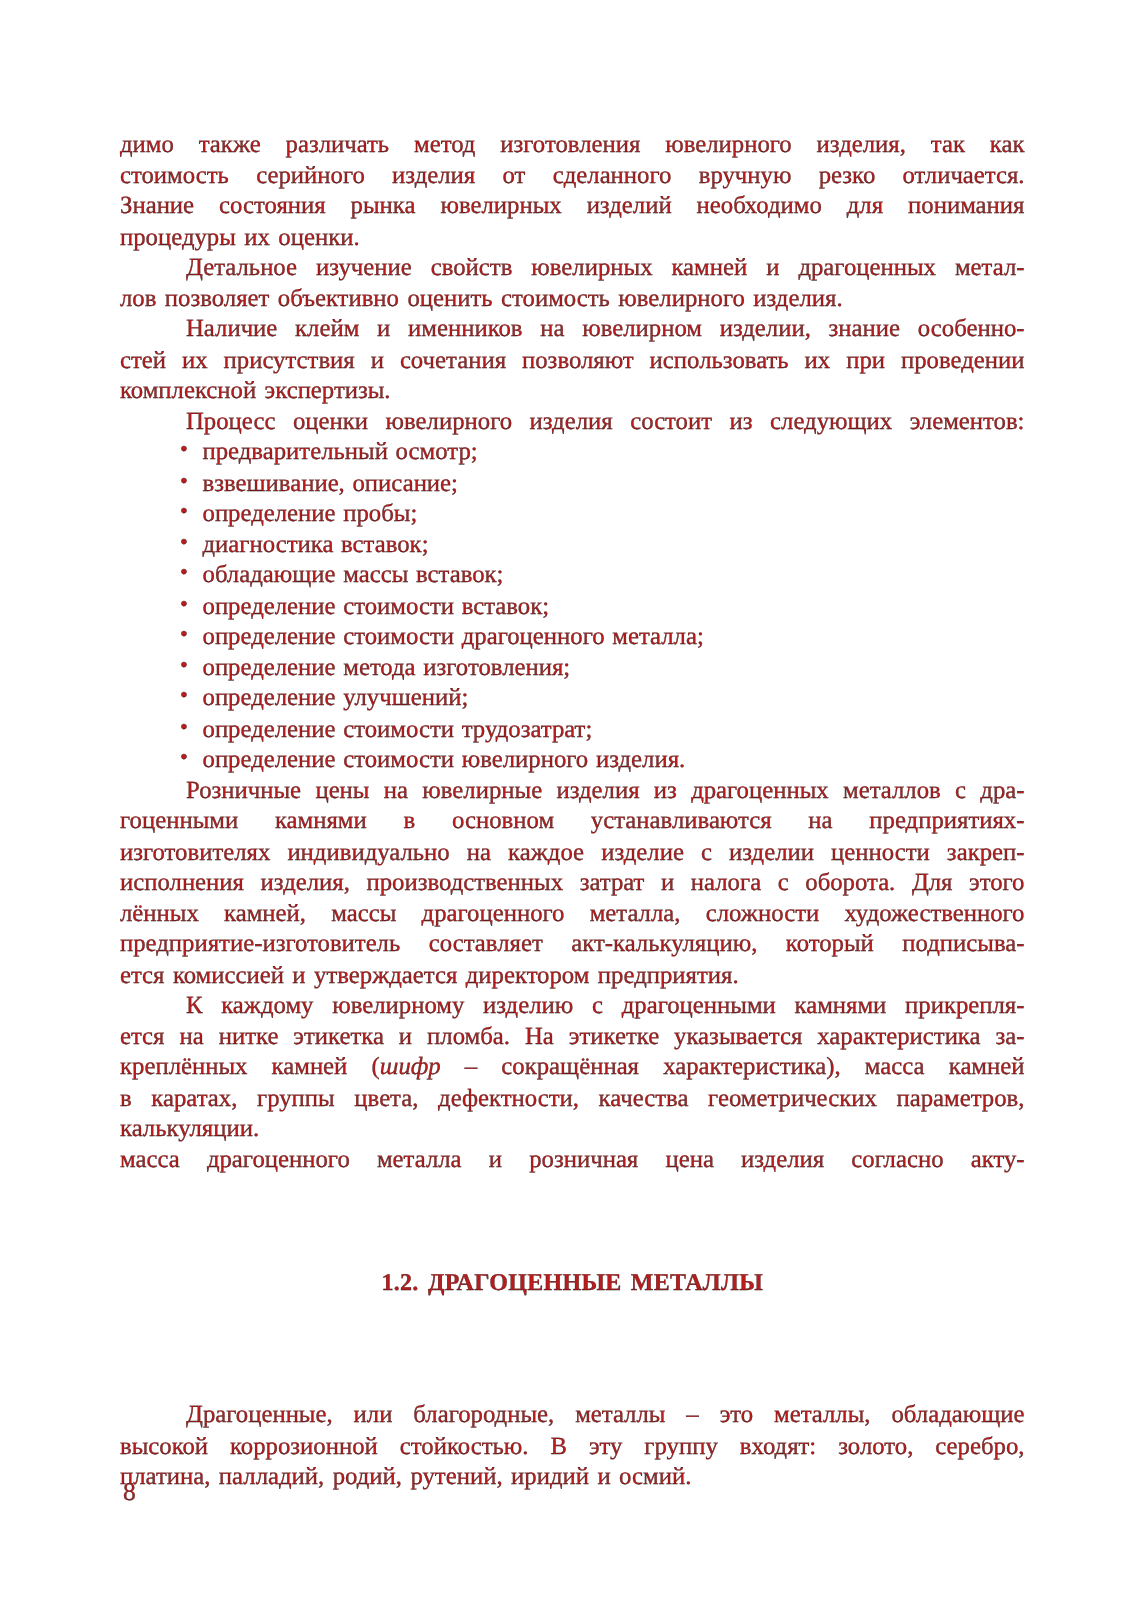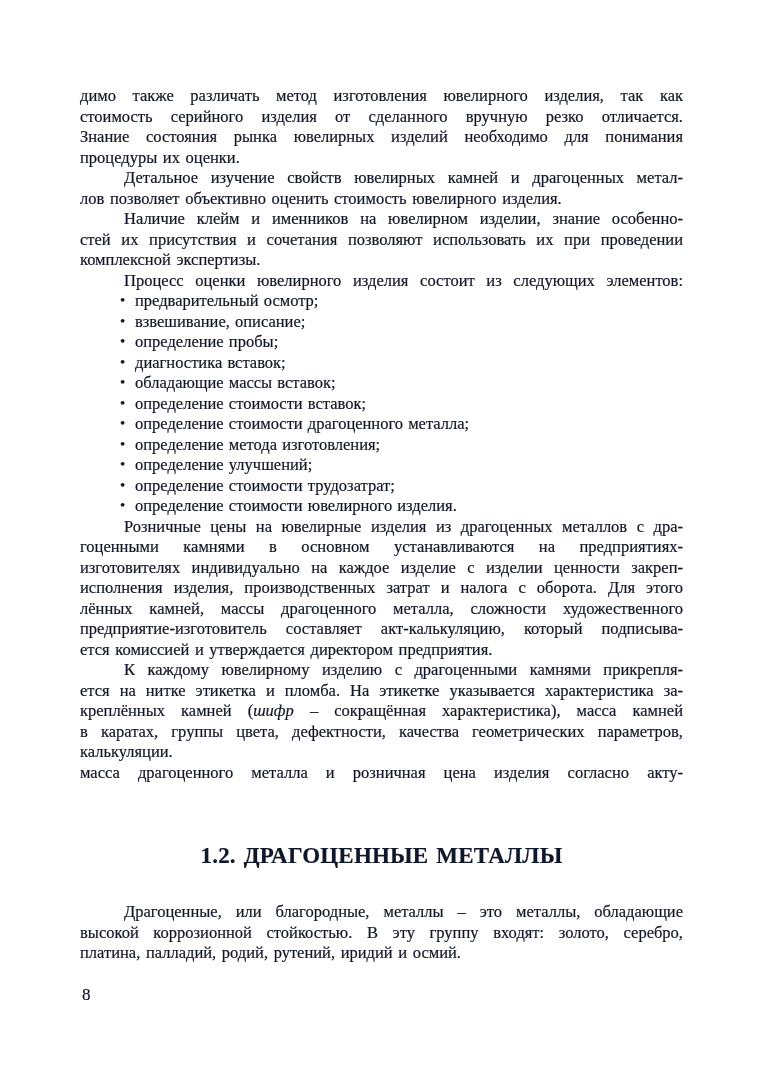--- a/index.html
+++ b/index.html
@@ -6,21 +6,21 @@
     margin: 0;
     padding: 0;
     background: #ffffff;
   }
   .page {
     position: relative;
     width: 764px;
     height: 1080px;
     background: #ffffff;
     font-family: "Liberation Serif", "DejaVu Serif", serif;
-    color: #0f172a;
+    color: #b91c1c;
     overflow: hidden;
     -webkit-text-stroke: 0.2px #161616;
   }
   .text-block {
     position: absolute;
     left: 80px;
     top: 86px;
     width: 603px;
     font-size: 16.5px;
   }
@@ -46,29 +46,29 @@
   }
   .bullet-dot {
     position: absolute;
     left: 40px;
     top: -1px;
     font-size: 15px;
   }
   .block-heading {
     margin-top: 62px;
     font-weight: bold;
-    font-size: 23px;
+    font-size: 16px;
     line-height: 21px;
     text-align: center;
     text-align-last: center;
     letter-spacing: 0.2px;
     word-spacing: 2px;
   }
   .block-heading + .block-paragraph {
-    margin-top: 36px;
+    margin-top: 67px;
   }
   .page-number {
     position: absolute;
     left: 82px;
     top: 985px;
     font-size: 17px;
     line-height: 20px;
   }
   i.inline-italic {
     font-style: italic;

